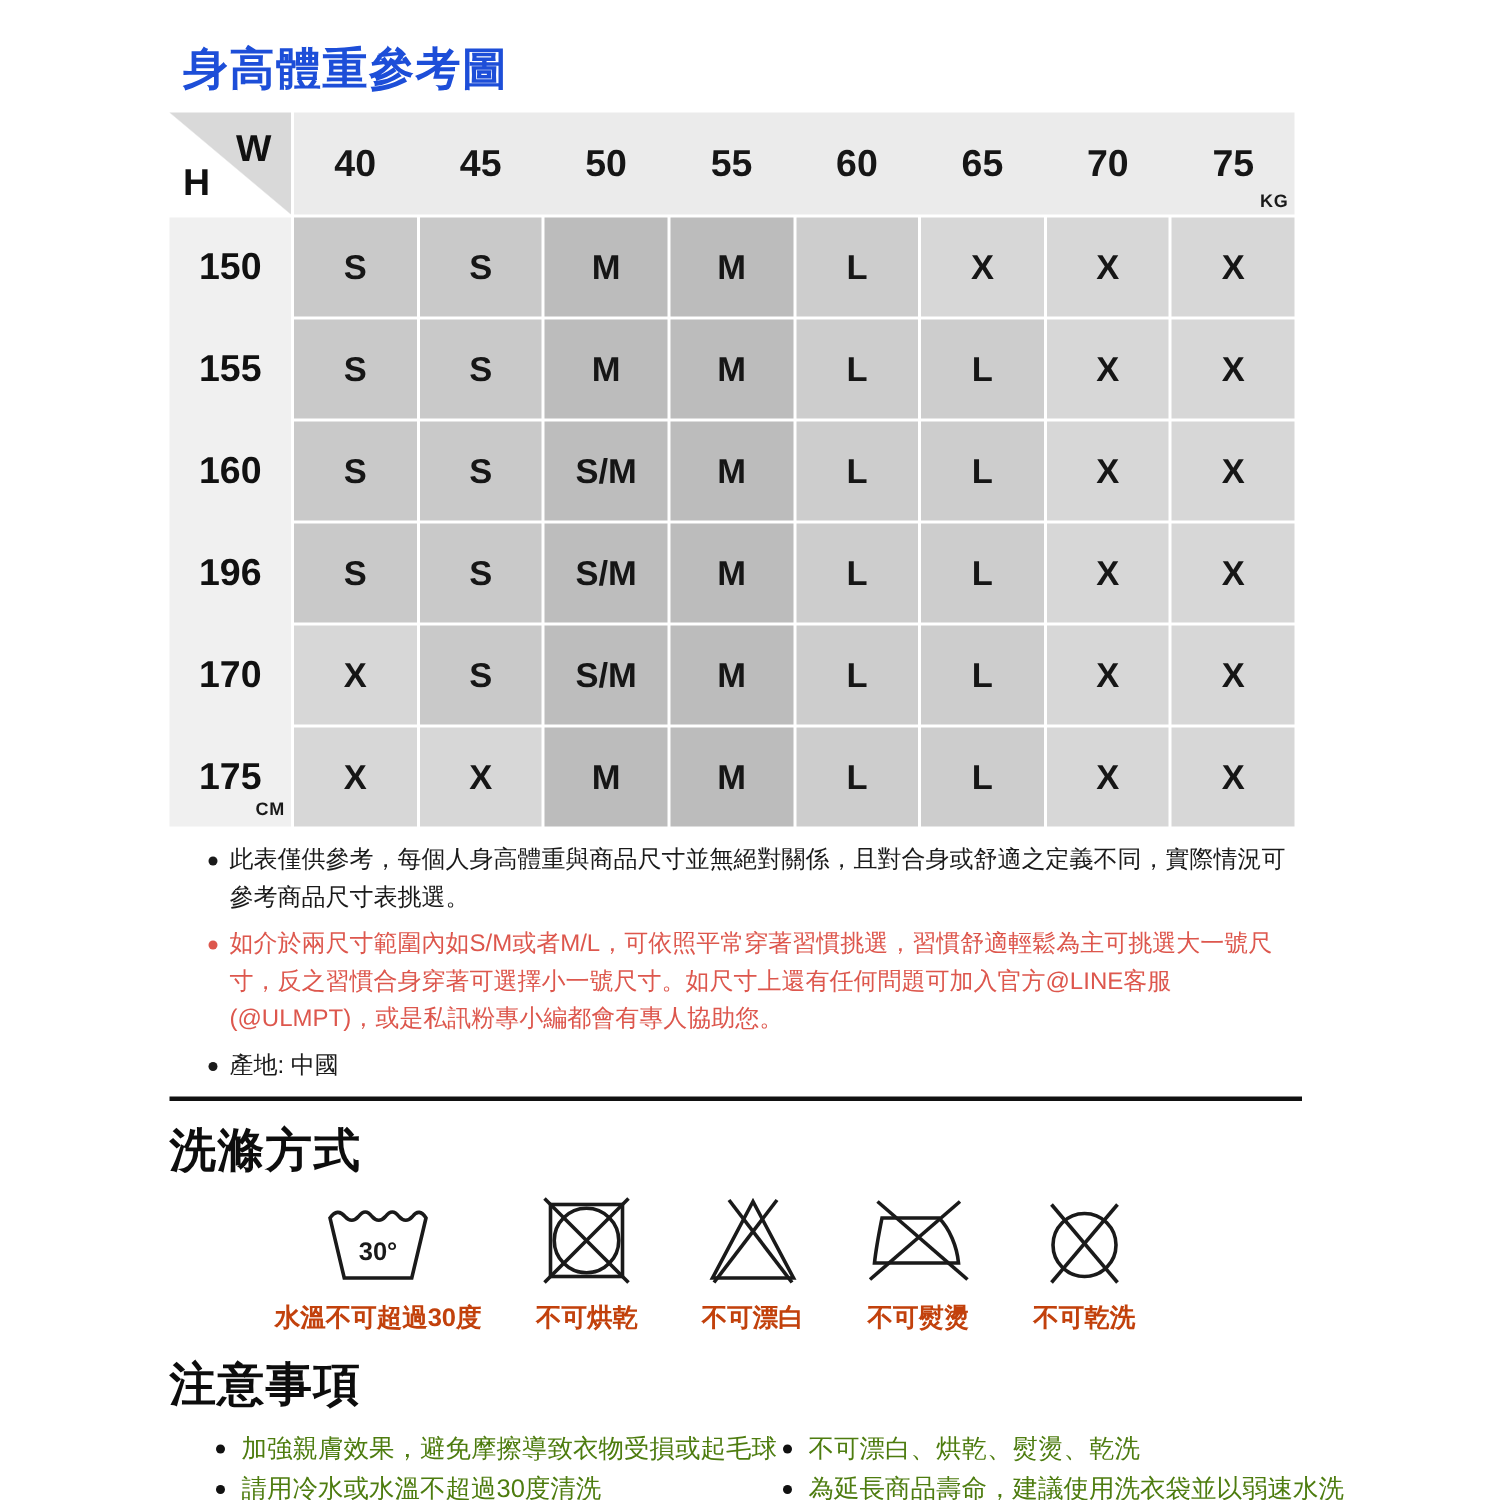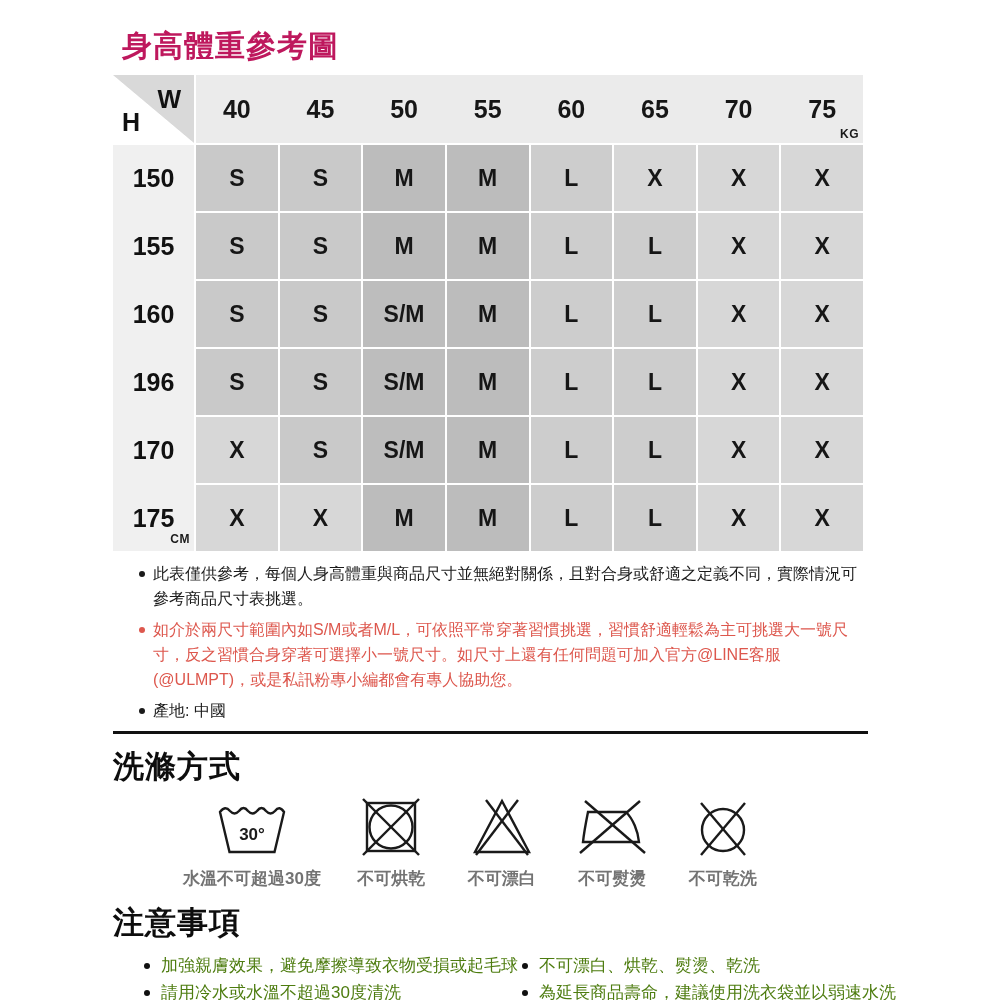--- a/index.html
+++ b/index.html
@@ -8,21 +8,21 @@
     width: 1000px; height: 1000px;
     background: #ffffff;
     font-family: "Liberation Sans", "DejaVu Sans", sans-serif;
     color: #111111;
     overflow: hidden;
   }
   .content { position: relative; width: 790px; padding: 26px 0 0 113px; }
 
   
   .page-title {
-    font-size: 30px; font-weight: bold; color: #be185d;
+    font-size: 30px; font-weight: bold; color: #1d4ed8;
     margin: 0 0 8px 9px; letter-spacing: 1px;
   }
 
   
   .size-table {
     position: relative;
     display: grid;
     width: 750px;
     grid-template-columns: 81px repeat(8, 1fr);
     grid-template-rows: 68px repeat(6, 66px);
@@ -91,21 +91,21 @@
     font-size: 31px; font-weight: bold; color: #0d0d0d;
     margin: 12px 0 0 0; letter-spacing: 1px;
   }
 
   
   .wash-row { display: flex; align-items: flex-end; margin: 6px 0 0 67px; }
   .wash-item { display: flex; flex-direction: column; align-items: center; margin-right: 24px; }
   .wash-item.first { width: 160px; }
   .wash-item { width: 96px; }
   .wash-icon-box { height: 64px; display: flex; align-items: flex-end; justify-content: center; }
-  .wash-label { margin-top: 9px; font-size: 17px; font-weight: bold; white-space: nowrap; color: #737373; }
+  .wash-label { margin-top: 9px; font-size: 17px; font-weight: bold; white-space: nowrap; color: #c2410c; }
   svg.care { stroke: #1a1a1a; fill: none; stroke-width: 2.4; }
   svg.care text { stroke: none; fill: #1a1a1a; }
 
   
   .precautions { display: flex; margin: 8px 0 0 27px; }
   .plist { list-style: none; margin: 0; padding: 0; }
   .plist.left { width: 390px; }
   .plist li {
     position: relative; padding-left: 21px;
     font-size: 17px; line-height: 27px; color: #4d7c0f; white-space: nowrap;

